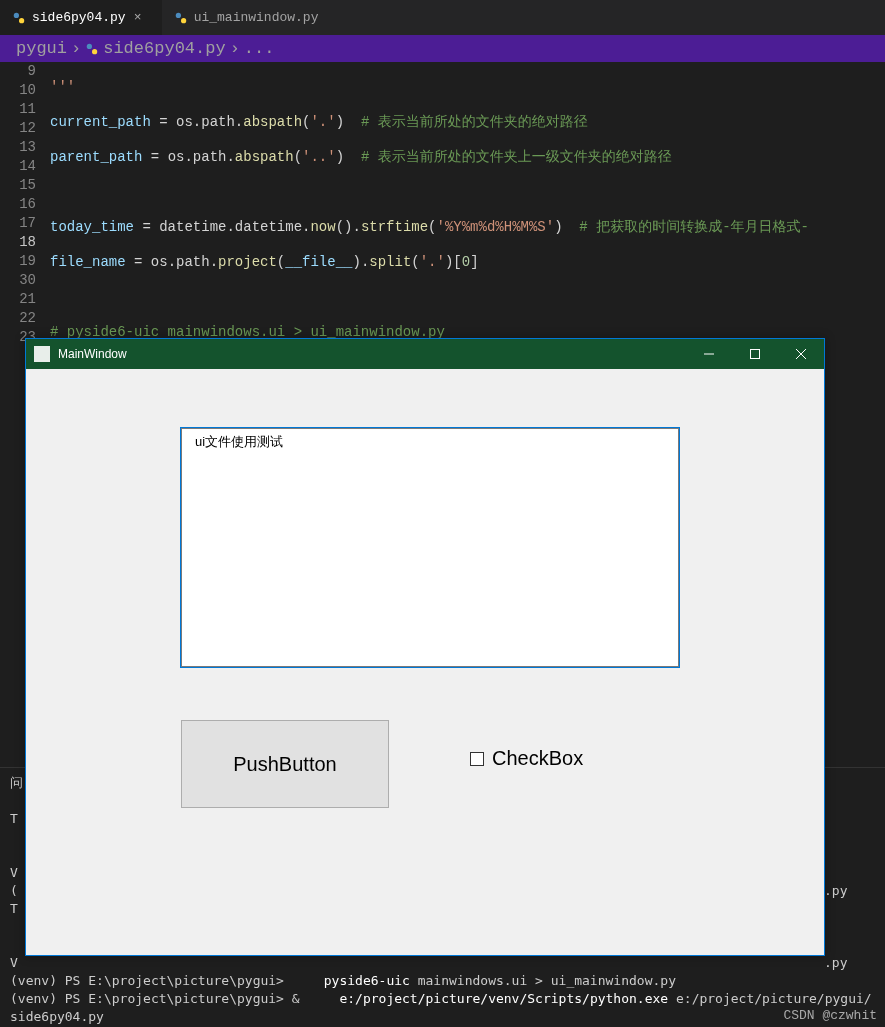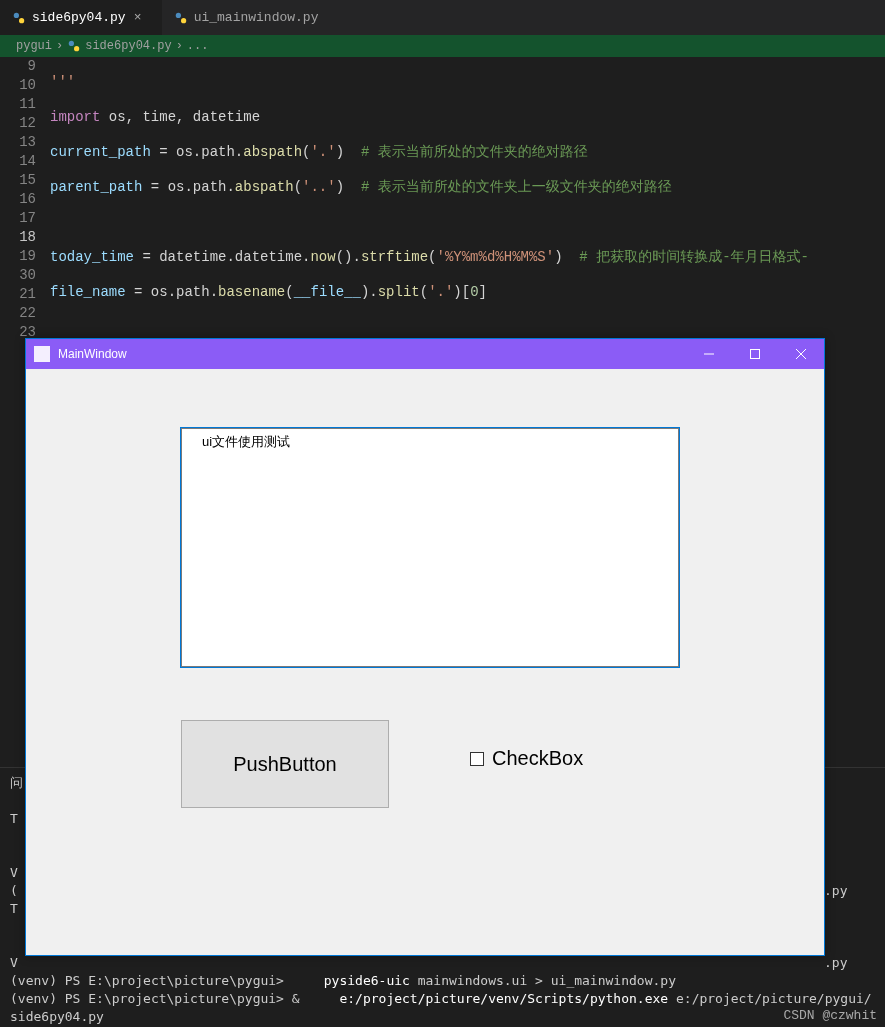--- a/index.html
+++ b/index.html
@@ -40,23 +40,23 @@
 .py-icon { color: #4b8bbe; }
 .tab-close {
   margin-left: 8px;
   width: 16px;
   color: #aaa;
 }
 .breadcrumb {
   display: flex;
   align-items: center;
   padding: 4px 14px;
-  font-size: 12px;
+  font-size: 17px;
   color: #a0a0a0;
-  background: #14532d;
+  background: #4c1d95;
 }
 .breadcrumb span { margin: 0 2px; }
 .editor {
   display: flex;
   background: #1e1e1e;
 }
 .gutter {
   width: 50px;
   text-align: right;
   color: #858585;
@@ -101,40 +101,40 @@
   top: 338px;
   width: 800px;
   height: 618px;
   background: #f0f0f0;
   border: 1px solid #0078d7;
   font-family: 'Segoe UI', Tahoma, sans-serif;
   box-shadow: 0 0 10px rgba(0,0,0,0.3);
 }
 .qt-titlebar {
   height: 30px;
-  background: #8b5cf6;
+  background: #14532d;
   color: #fff;
   display: flex;
   align-items: center;
   font-size: 12px;
 }
 .qt-titlebar .icon { width: 16px; height: 16px; margin: 0 8px; background: #fff; opacity: 0.9; }
 .qt-title { flex: 1; }
 .qt-controls { display: flex; }
 .qt-btn { width: 46px; height: 30px; display: flex; align-items: center; justify-content: center; color: #fff; cursor: pointer; }
 .qt-body { position: relative; width: 100%; height: calc(100% - 30px); background: #f0f0f0; }
 .qt-textedit {
   position: absolute;
   left: 155px;
   top: 59px;
   width: 498px;
   height: 239px;
   background: #fff;
   border: 1px solid #7a7a7a;
-  padding: 4px 20px;
+  padding: 4px 13px;
   font-size: 13px;
   color: #000;
   outline: 1px solid #0078d7;
 }
 .qt-pushbtn {
   position: absolute;
   left: 155px;
   top: 351px;
   width: 208px;
   height: 88px;
@@ -219,26 +219,25 @@
       <div>17</div>
       <div class="hl">18</div>
       <div>19</div>
       <div>30</div>
       <div>21</div>
       <div>22</div>
       <div>23</div>
   </div>
   <div class="code">
 <div class="line"><span class="c-str">'''</span></div>
-<div class="line"><span class="c-kw">import</span><span class="c-def"> os, time, datetime</span></div>
 <div class="line"><span class="c-var">current_path</span><span class="c-def"> = os.path.</span><span class="c-fn">abspath</span><span class="c-def">(</span><span class="c-str">'.'</span><span class="c-def">)</span><span class="c-cmt">  # 表示当前所处的文件夹的绝对路径</span></div>
 <div class="line"><span class="c-var">parent_path</span><span class="c-def"> = os.path.</span><span class="c-fn">abspath</span><span class="c-def">(</span><span class="c-str">'..'</span><span class="c-def">)</span><span class="c-cmt">  # 表示当前所处的文件夹上一级文件夹的绝对路径</span></div>
 <div class="line"></div>
 <div class="line"><span class="c-var">today_time</span><span class="c-def"> = datetime.datetime.</span><span class="c-fn">now</span><span class="c-def">().</span><span class="c-fn">strftime</span><span class="c-def">(</span><span class="c-str">'%Y%m%d%H%M%S'</span><span class="c-def">)</span><span class="c-cmt">  # 把获取的时间转换成-年月日格式-</span></div>
-<div class="line"><span class="c-var">file_name</span><span class="c-def"> = os.path.</span><span class="c-fn">basename</span><span class="c-def">(</span><span class="c-var">__file__</span><span class="c-def">).</span><span class="c-fn">split</span><span class="c-def">(</span><span class="c-str">'.'</span><span class="c-def">)[</span><span class="c-num">0</span><span class="c-def">]</span></div>
+<div class="line"><span class="c-var">file_name</span><span class="c-def"> = os.path.</span><span class="c-fn">project</span><span class="c-def">(</span><span class="c-var">__file__</span><span class="c-def">).</span><span class="c-fn">split</span><span class="c-def">(</span><span class="c-str">'.'</span><span class="c-def">)[</span><span class="c-num">0</span><span class="c-def">]</span></div>
 <div class="line"></div>
 <div class="line"><span class="c-cmt"># pyside6-uic mainwindows.ui &gt; ui_mainwindow.py</span></div>
 <div class="line"><span class="c-cmt"># 把ui文件变成py文件</span></div>
 <div class="line"><span class="c-cmt"># ui文件转变成py文件之后，报错ValueError: source code string cannot contain null bytes, utf-8</span></div>
 <div class="line"><span class="c-cmt c-link"># https://blog.csdn.net/VXadmin/article/details/121677711</span></div>
 <div class="line"></div>
 <div class="line"><span class="c-kw">import</span><span class="c-def"> sys</span></div>
 <div class="line"><span class="c-kw">from</span><span class="c-def"> PySide6.QtWidgets </span><span class="c-kw">import</span><span class="c-def"> QApplication, QMainWindow</span></div>
   </div>
 </div>

